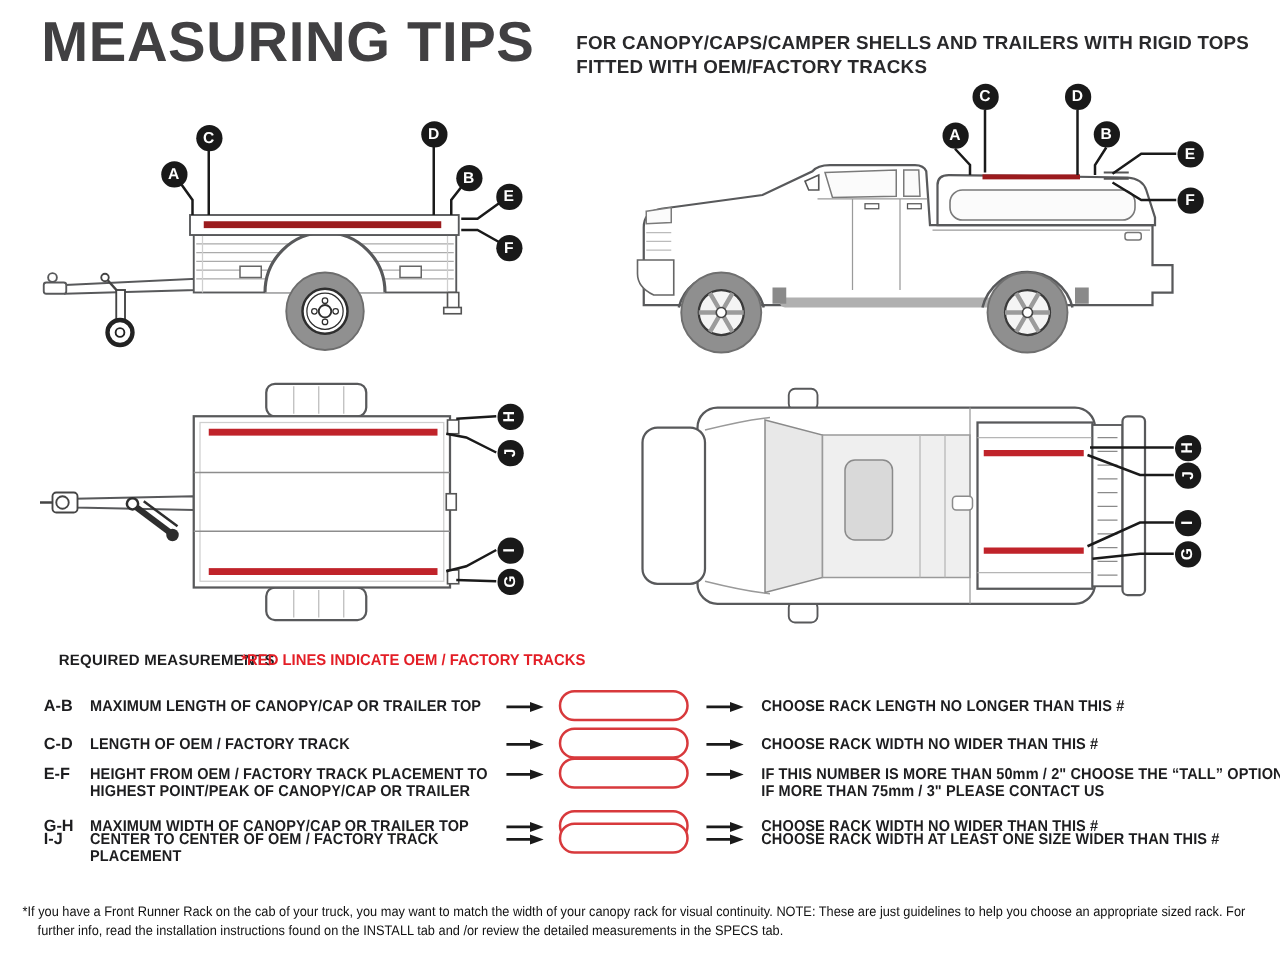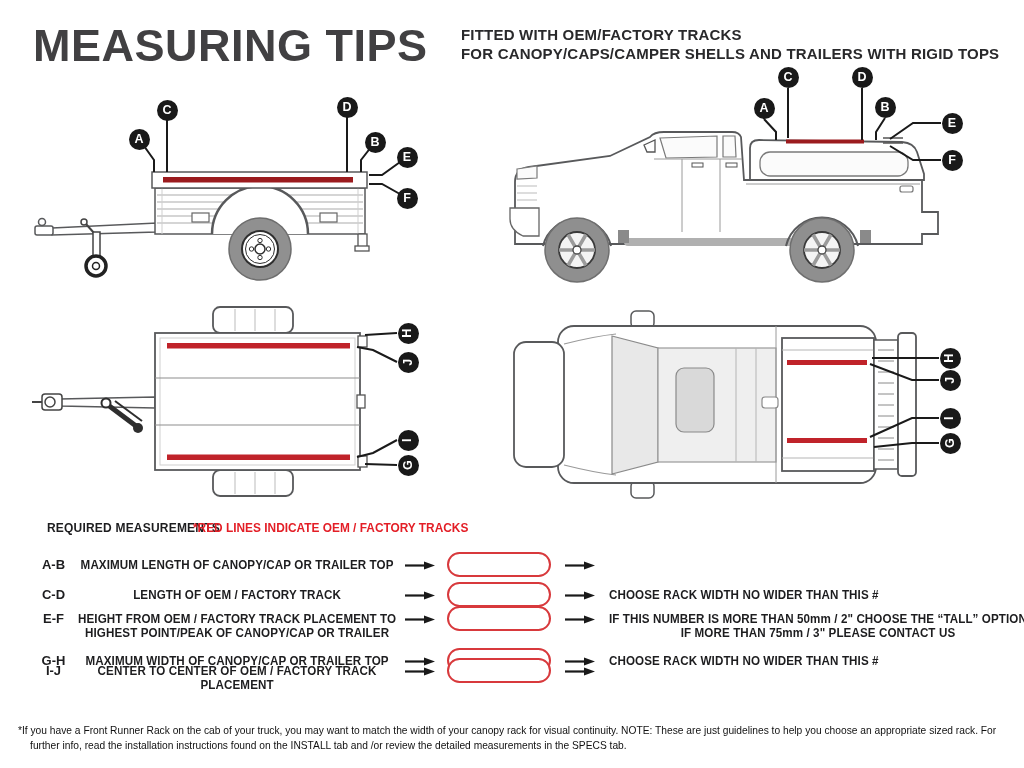--- a/index.html
+++ b/index.html
@@ -1,35 +1,35 @@
 <!DOCTYPE html>
 <html><head>
 <meta charset="utf-8">
 <style>
   html,body{margin:0;padding:0;background:#fff;}
   #page{position:relative;width:1024px;height:768px;background:#fff;overflow:hidden;
         font-family:"Liberation Sans",sans-serif;color:#1d1d1f;}
   
-  .title{position:absolute;left:33px;top:20px;font-size:45px;font-weight:700;
+  .title{position:absolute;left:33px;top:8px;font-size:45px;font-weight:700;
          letter-spacing:.5px;color:#414042;white-space:nowrap;text-align:center;}
   .subtitle{position:absolute;left:461px;top:25px;font-size:15px;font-weight:700;
             line-height:19px;color:#29292b;letter-spacing:.2px;white-space:nowrap;}
   
   .diag{position:absolute;}
   .diag svg{position:absolute;left:0;top:0;}
   .callout{position:absolute;width:21px;height:21px;border-radius:50%;background:#191919;
            display:flex;align-items:center;justify-content:center;z-index:3;}
   .callout span{color:#fff;font-size:12.5px;font-weight:700;line-height:1;}
   .callout.rot span{transform:rotate(-90deg);}
   
   .sec-label{position:absolute;left:47px;top:521px;font-size:12px;font-weight:700;letter-spacing:.2px;}
   .sec-note{position:absolute;left:193px;top:521px;font-size:12.5px;font-weight:700;color:#e31e26;
             transform:scaleX(.95);transform-origin:0 50%;white-space:nowrap;}
   .rows{position:absolute;left:35px;top:550px;width:988px;}
-  .row{position:absolute;left:0;display:flex;align-items:flex-start;text-align:center;}
+  .row{position:absolute;left:0;display:flex;align-items:flex-start;}
   .key{width:37px;font-size:13px;font-weight:700;line-height:14px;flex:none;}
   .desc{width:355px;flex:none;margin-right:-22px;font-size:12.5px;font-weight:700;line-height:14px;
         transform:scaleX(.93);transform-origin:0 0;letter-spacing:.1px;}
   .arrow{flex:none;margin-top:3px;}
   .pill{flex:none;width:100px;height:21px;border:2px solid #d8393c;border-radius:13px;
         background:#fff;margin:-6px 14px 0 12px;}
   .arrow2{flex:none;margin-top:3px;margin-right:14px;}
   .results{flex:none;}
   .rline{display:block;white-space:nowrap;font-size:12.5px;font-weight:700;line-height:14px;
          transform:scaleX(.93);transform-origin:0 0;letter-spacing:.1px;}
@@ -38,22 +38,22 @@
             font-weight:400;color:#111;transform:scaleX(.93);transform-origin:0 0;
             padding-left:13px;text-indent:-13px;}
 </style>
 </head>
 <body>
 
 <div id="page">
 
   <div class="title">MEASURING TIPS</div>
   <div class="subtitle">
+    <div>FOR CANOPY/CAPS/CAMPER SHELLS AND TRAILERS WITH RIGID TOPS</div>
     <div>FITTED WITH OEM/FACTORY TRACKS</div>
-    <div>FOR CANOPY/CAPS/CAMPER SHELLS AND TRAILERS WITH RIGID TOPS</div>
   </div>
 
   <div class="diag" style="left:30px;top:82px;width:420px;height:212px">
     <svg width="420" height="212" viewBox="0 0 420 212">
 
       <path d="M22,146 L127,141 L127,150 L22,153 Z" fill="#fff" stroke="#58595b" stroke-width="1.5"></path>
       <rect x="5" y="144" width="18" height="9" rx="2" fill="#fff" stroke="#58595b" stroke-width="1.5"></rect>
       <circle cx="12" cy="140" r="3.5" fill="#fff" stroke="#58595b" stroke-width="1.5"></circle>
 
       <path d="M56,142 L64,151" stroke="#444" stroke-width="2"></path>
@@ -292,20 +292,24 @@
       <div class="desc">MAXIMUM LENGTH OF CANOPY/CAP OR TRAILER TOP</div>
       <svg class="arrow" width="30" height="9" viewBox="0 0 30 9">
           <path d="M0,4.5 H20" stroke="#1a1a1a" stroke-width="2.2"></path>
           <path d="M19,0.5 L30,4.5 L19,8.5 Z" fill="#1a1a1a"></path>
         </svg>
       <div class="pill"></div>
       <svg class="arrow2" width="30" height="9" viewBox="0 0 30 9">
           <path d="M0,4.5 H20" stroke="#1a1a1a" stroke-width="2.2"></path>
           <path d="M19,0.5 L30,4.5 L19,8.5 Z" fill="#1a1a1a"></path>
         </svg>
+      <div class="results">
+        <span class="rline">CHOOSE RACK LENGTH NO LONGER THAN THIS #</span>
+        <span class="rline"></span>
+      </div>
     </div>
 
     <div class="row" style="top:38px">
       <div class="key">C-D</div>
       <div class="desc">LENGTH OF OEM / FACTORY TRACK</div>
       <svg class="arrow" width="30" height="9" viewBox="0 0 30 9">
           <path d="M0,4.5 H20" stroke="#1a1a1a" stroke-width="2.2"></path>
           <path d="M19,0.5 L30,4.5 L19,8.5 Z" fill="#1a1a1a"></path>
         </svg>
       <div class="pill"></div>
@@ -360,19 +364,23 @@
       <div class="desc">CENTER TO CENTER OF OEM / FACTORY TRACK PLACEMENT</div>
       <svg class="arrow" width="30" height="9" viewBox="0 0 30 9">
           <path d="M0,4.5 H20" stroke="#1a1a1a" stroke-width="2.2"></path>
           <path d="M19,0.5 L30,4.5 L19,8.5 Z" fill="#1a1a1a"></path>
         </svg>
       <div class="pill"></div>
       <svg class="arrow2" width="30" height="9" viewBox="0 0 30 9">
           <path d="M0,4.5 H20" stroke="#1a1a1a" stroke-width="2.2"></path>
           <path d="M19,0.5 L30,4.5 L19,8.5 Z" fill="#1a1a1a"></path>
         </svg>
+      <div class="results">
+        <span class="rline">CHOOSE RACK WIDTH AT LEAST ONE SIZE WIDER THAN THIS #</span>
+        <span class="rline"></span>
+      </div>
     </div>
 
   </div>
 
   <div class="footnote">*If you have a Front Runner Rack on the cab of your truck, you may want to match the width of your canopy rack for visual continuity. NOTE: These are just guidelines to help you choose an appropriate sized rack. For further info, read the installation instructions found on the INSTALL tab and /or review the detailed measurements in the SPECS tab.</div>
 
 </div>
 
 </body></html>

